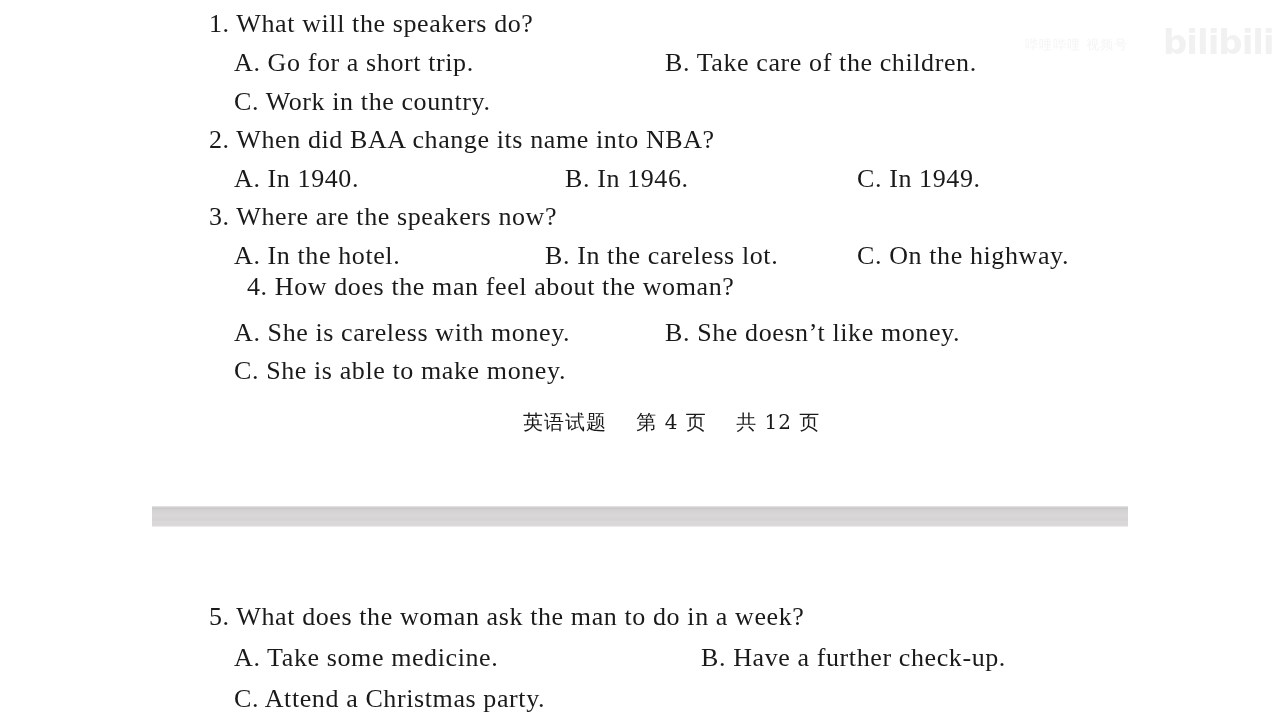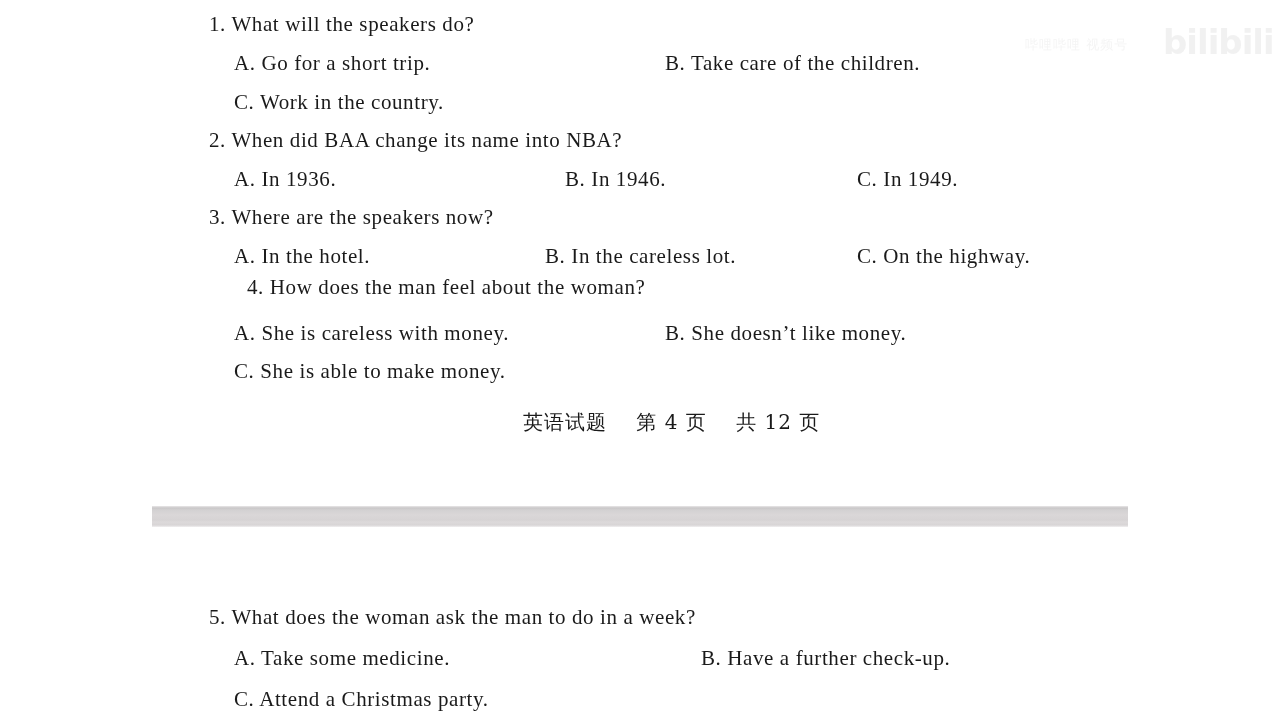--- a/index.html
+++ b/index.html
@@ -16,21 +16,21 @@
       color: #1a1a1a;
     }
     .viewer {
       position: absolute;
       left: 0; top: 0;
       width: 1280px; height: 720px;
       background: #ffffff;
     }
     .line {
       position: absolute;
-      font-size: 21px;
+      font-size: 26px;
       letter-spacing: 0.6px;
       white-space: nowrap;
       line-height: 26px;
       font-family: Liberation Serif, serif;
     }
     .page-footer {
       position: absolute;
       top: 409px;
       left: 523px;
       font-family: "DejaVu Serif", "Liberation Serif", serif;
@@ -87,21 +87,21 @@
   </div>
 
   <div>
 
     <div class="line" style="left:209px; top:11px;">1. What will the speakers do?</div>
     <div class="line" style="left:234px; top:50px;">A. Go for a short trip.</div>
     <div class="line" style="left:665px; top:50px;">B. Take care of the children.</div>
     <div class="line" style="left:234px; top:89px;">C. Work in the country.</div>
 
     <div class="line" style="left:209px; top:127px;">2. When did BAA change its name into NBA?</div>
-    <div class="line" style="left:234px; top:166px;">A. In 1936.</div>
+    <div class="line" style="left:234px; top:166px;">A. In 1940.</div>
     <div class="line" style="left:545px; top:166px;margin-left:20px;">B. In 1946.</div>
     <div class="line" style="left:857px; top:166px;">C. In 1949.</div>
 
     <div class="line" style="left:209px; top:204px;">3. Where are the speakers now?</div>
     <div class="line" style="left:234px; top:243px;">A. In the hotel.</div>
     <div class="line" style="left:545px; top:243px;">B. In the careless lot.</div>
     <div class="line" style="left:857px; top:243px;">C. On the highway.</div>
 
     <div class="line" style="left:209px; top:274px;margin-left:38px;">4. How does the man feel about the woman?</div>
     <div class="line" style="left:234px; top:320px;">A. She is careless with money.</div>

